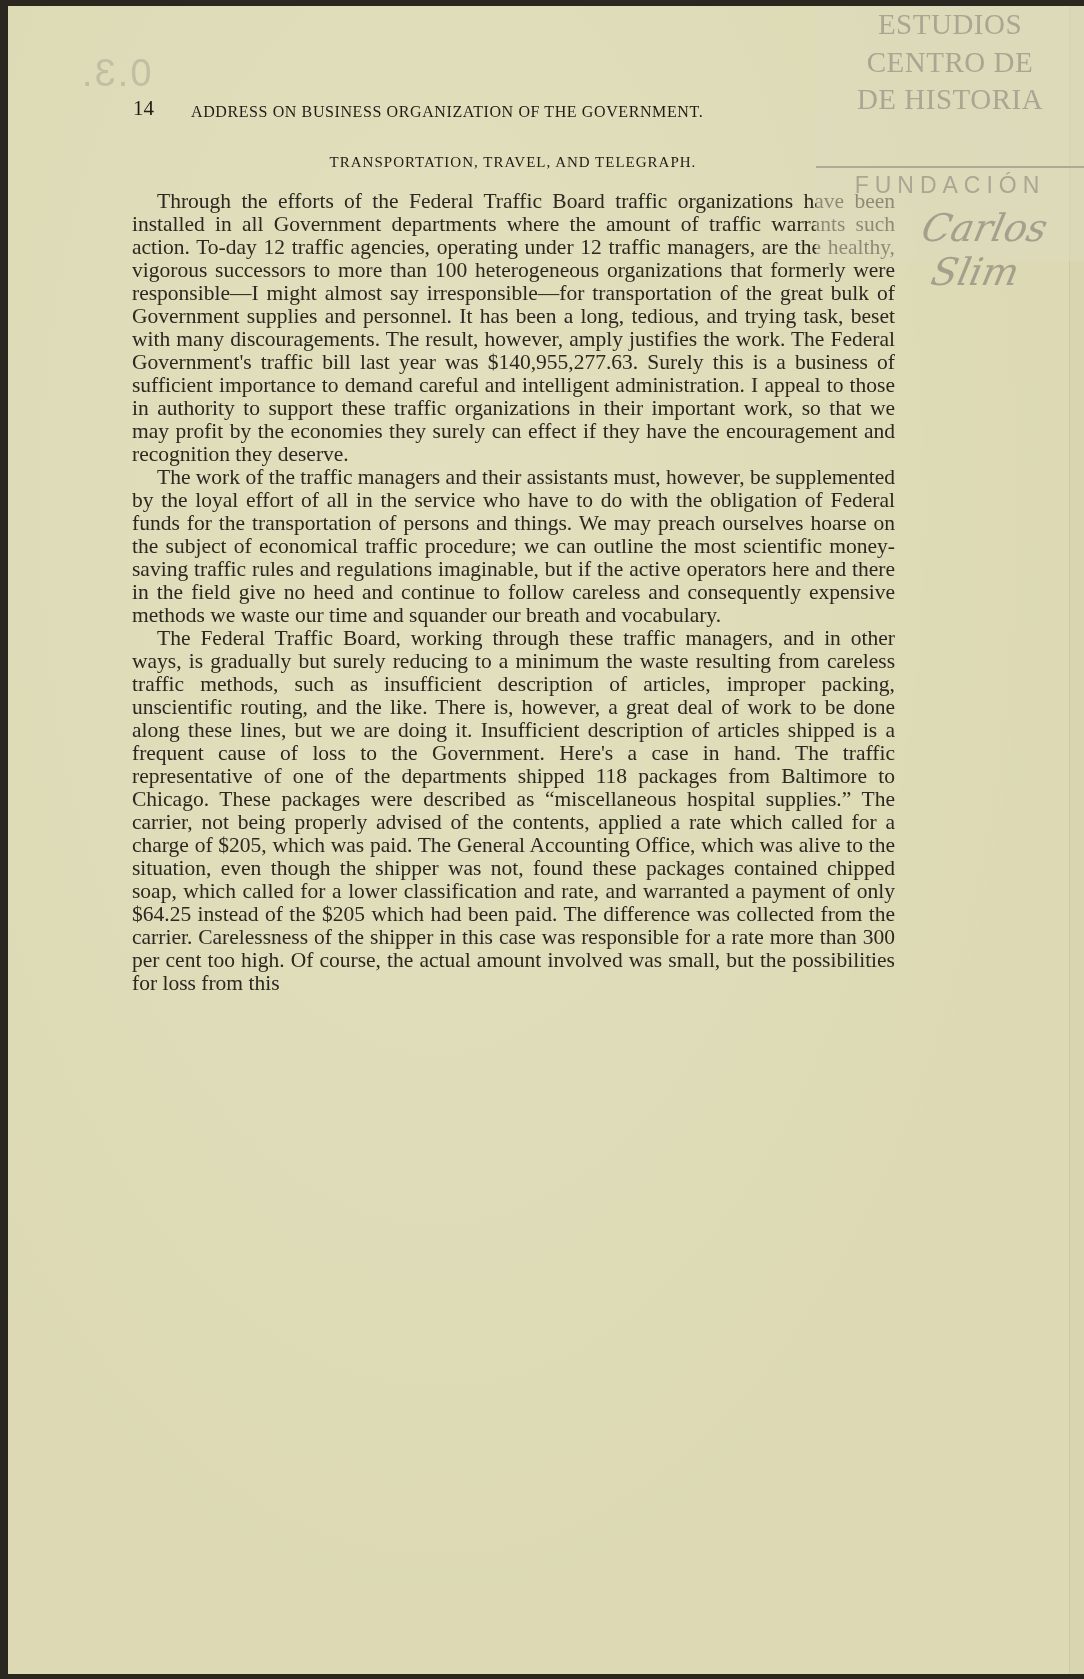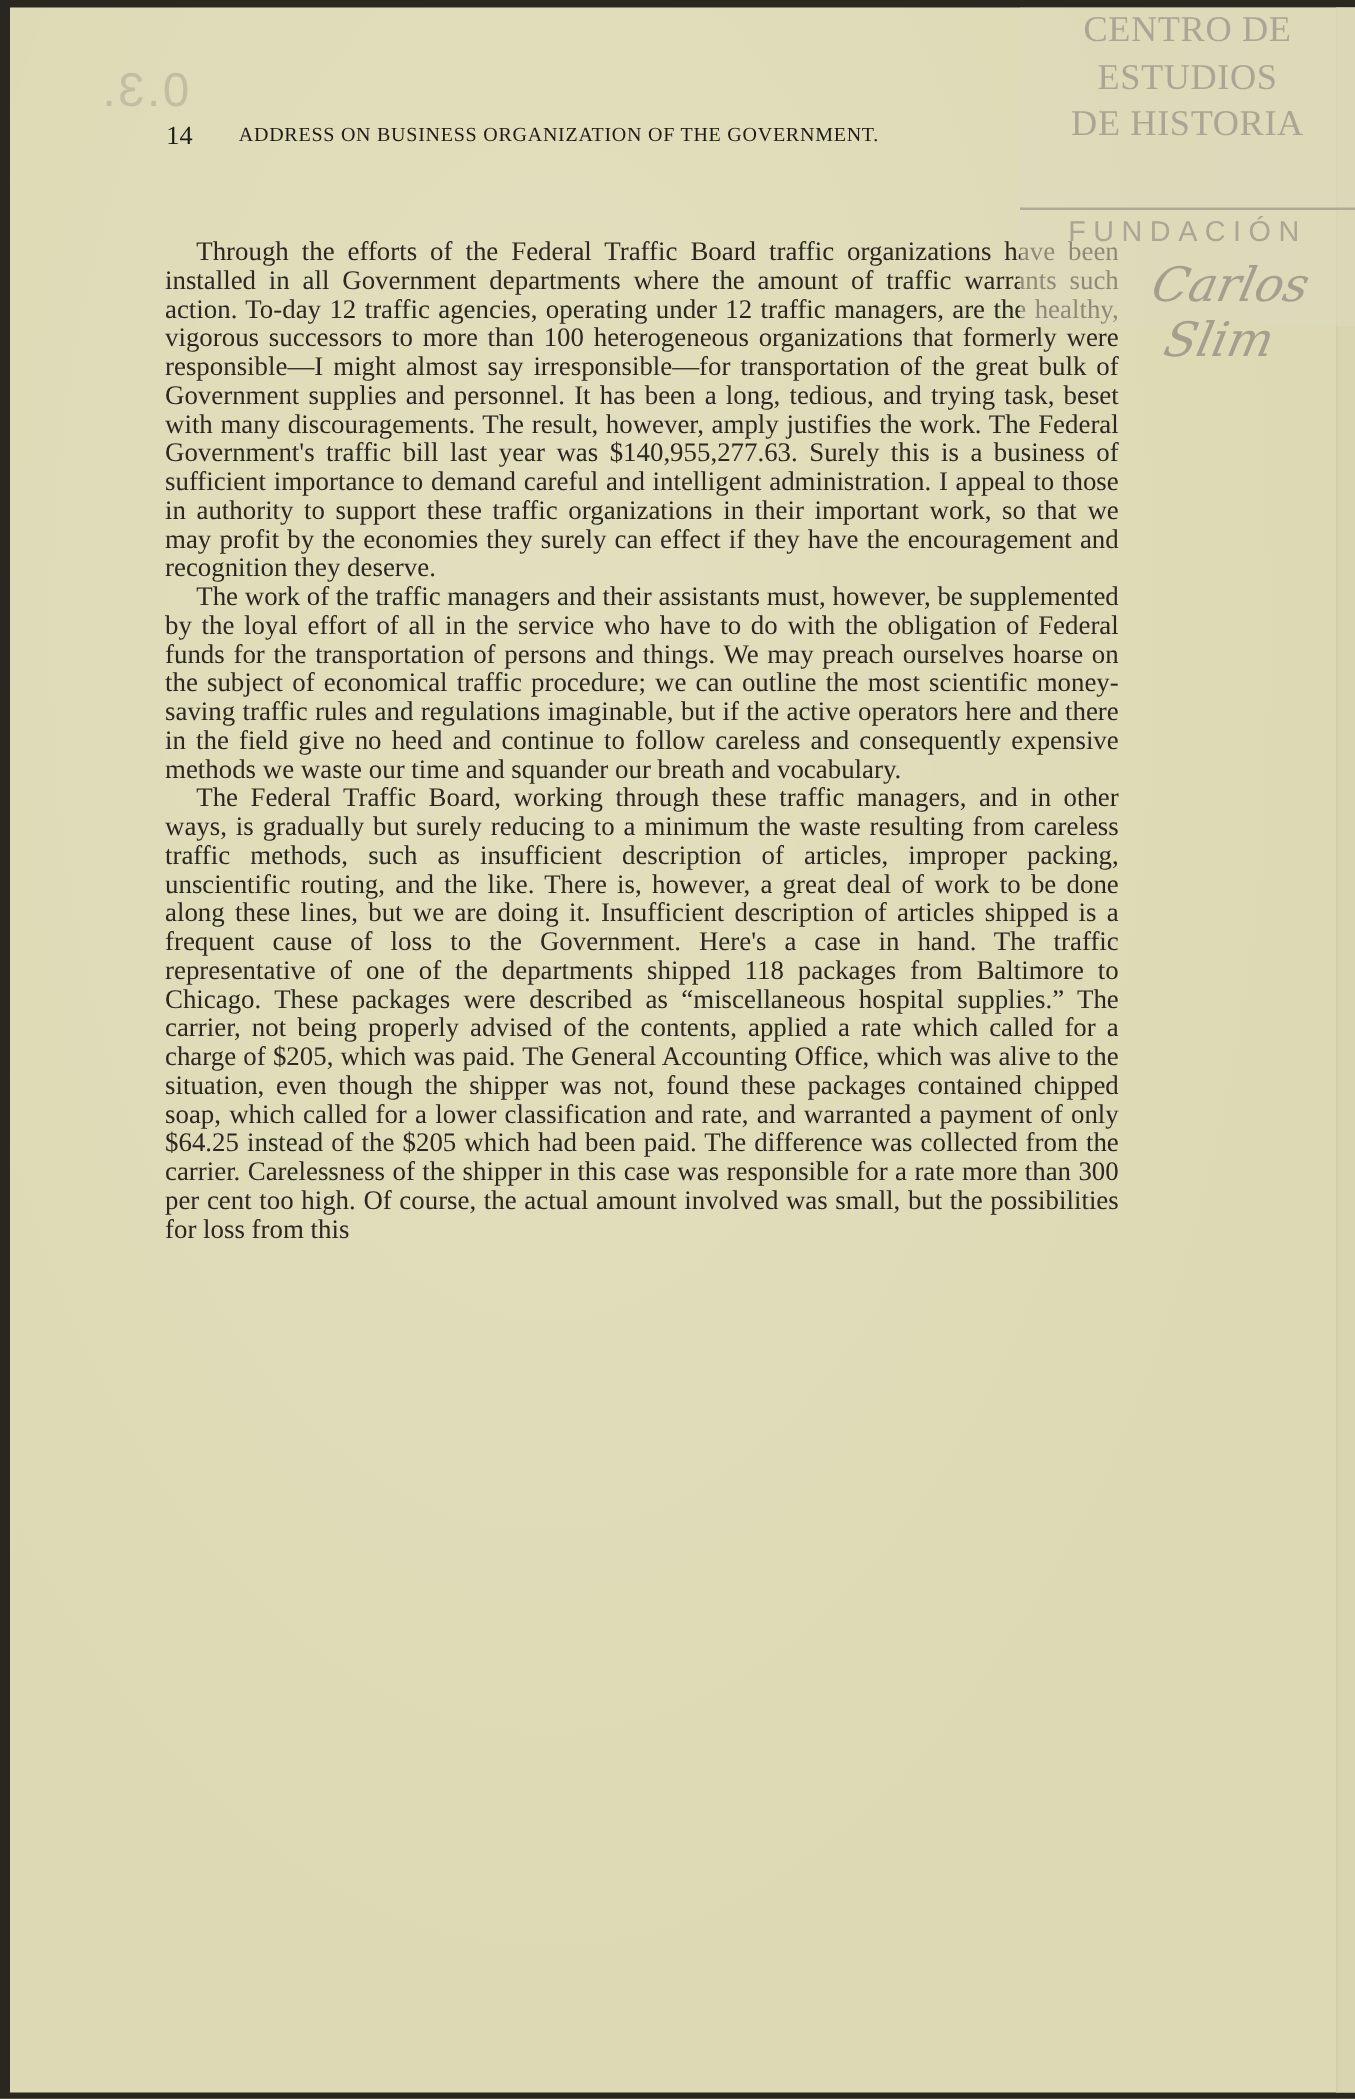--- a/index.html
+++ b/index.html
@@ -19,21 +19,21 @@
     background:#d9d5b0; border-left:1px solid #cfcaa5;
   }
   .stamp {
     position:absolute; left:72px; top:46px;
     font-family:"Liberation Sans", sans-serif;
     font-size:38px; color:#b8b59c; letter-spacing:2px;
     transform:scaleX(-1); opacity:0.75;
   }
   .running-head {
     position:absolute; left:125px; top:90px; width:780px;
-    display:flex; align-items:center; color:#1e1c16;
+    display:flex; align-items:flex-end; color:#1e1c16;
   }
   .page-num { font-size:21px; width:58px; }
   .head-title { font-size:16px; letter-spacing:0.6px; font-variant:small-caps; text-transform:uppercase; }
   .section-title {
     position:absolute; left:125px; width:760px; top:148px;
     text-align:center; font-size:15px; letter-spacing:1px; color:#1e1c16;
   }
   .body-text {
     position:absolute; left:124px; top:184px; width:763px;
     font-size:21.5px; line-height:23px; color:#2a2820;
@@ -65,28 +65,29 @@
 <div class="page">
   <div class="right-strip"></div>
 
   <div class="stamp">0.3.</div>
 
   <div class="running-head">
     <span class="page-num">14</span>
     <span class="head-title">ADDRESS ON BUSINESS ORGANIZATION OF THE GOVERNMENT.</span>
   </div>
 
+  <div class="section-title">TRANSPORTATION, TRAVEL, AND TELEGRAPH.</div>
 
   <div class="body-text">
     <p>Through the efforts of the Federal Traffic Board traffic organizations have been installed in all Government departments where the amount of traffic warrants such action. To-day 12 traffic agencies, operating under 12 traffic managers, are the healthy, vigorous successors to more than 100 heterogeneous organizations that formerly were responsible—I might almost say irresponsible—for transportation of the great bulk of Government supplies and personnel. It has been a long, tedious, and trying task, beset with many discouragements. The result, however, amply justifies the work. The Federal Government's traffic bill last year was $140,955,277.63. Surely this is a business of sufficient importance to demand careful and intelligent administration. I appeal to those in authority to support these traffic organizations in their important work, so that we may profit by the economies they surely can effect if they have the encouragement and recognition they deserve.</p>
     <p>The work of the traffic managers and their assistants must, however, be supplemented by the loyal effort of all in the service who have to do with the obligation of Federal funds for the transportation of persons and things. We may preach ourselves hoarse on the subject of economical traffic procedure; we can outline the most scientific money-saving traffic rules and regulations imaginable, but if the active operators here and there in the field give no heed and continue to follow careless and consequently expensive methods we waste our time and squander our breath and vocabulary.</p>
     <p>The Federal Traffic Board, working through these traffic managers, and in other ways, is gradually but surely reducing to a minimum the waste resulting from careless traffic methods, such as insufficient description of articles, improper packing, unscientific routing, and the like. There is, however, a great deal of work to be done along these lines, but we are doing it. Insufficient description of articles shipped is a frequent cause of loss to the Government. Here's a case in hand. The traffic representative of one of the departments shipped 118 packages from Baltimore to Chicago. These packages were described as “miscellaneous hospital supplies.” The carrier, not being properly advised of the contents, applied a rate which called for a charge of $205, which was paid. The General Accounting Office, which was alive to the situation, even though the shipper was not, found these packages contained chipped soap, which called for a lower classification and rate, and warranted a payment of only $64.25 instead of the $205 which had been paid. The difference was collected from the carrier. Carelessness of the shipper in this case was responsible for a rate more than 300 per cent too high. Of course, the actual amount involved was small, but the possibilities for loss from this</p>
   </div>
 
   <div class="watermark">
+    <div class="wm-line">ESTUDIOS</div>
     <div class="wm-line">CENTRO DE</div>
-    <div class="wm-line">ESTUDIOS</div>
     <div class="wm-line">DE HISTORIA</div>
     <div class="wm-rule"></div>
     <div class="wm-fund">FUNDACIÓN</div>
     <div class="wm-sig">Carlos Slim</div>
   </div>
 </div>
 
 </body></html>

